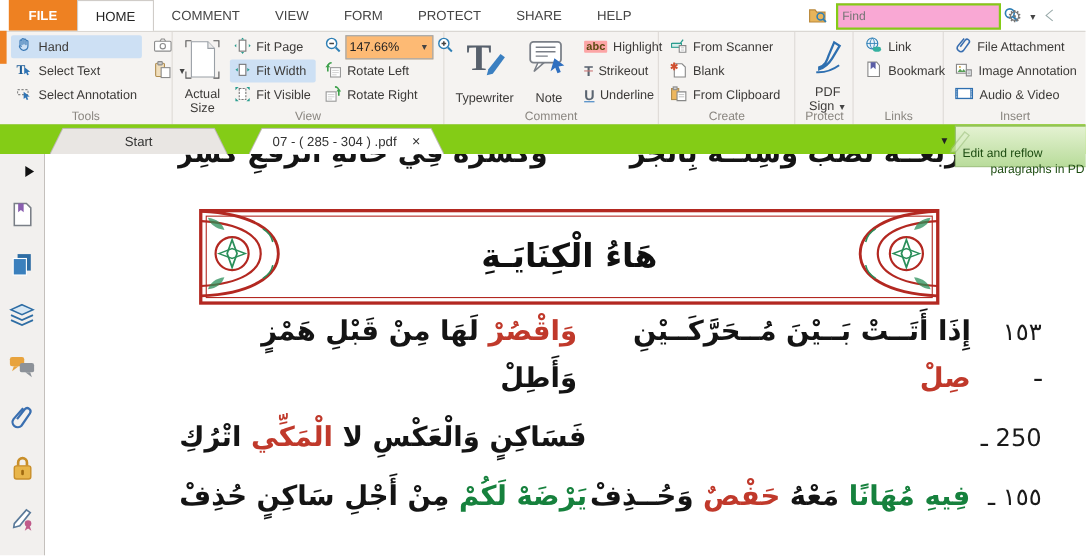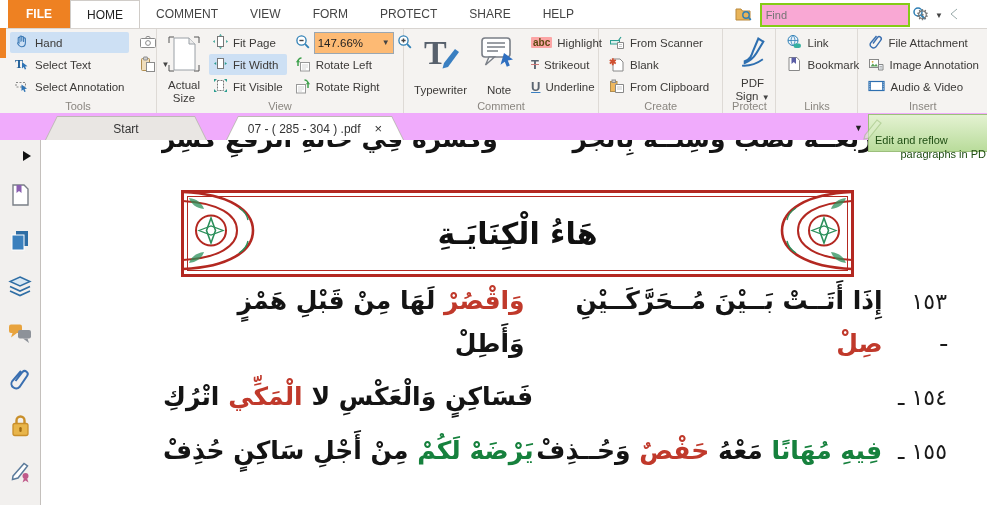--- a/index.html
+++ b/index.html
@@ -31,21 +31,21 @@
   .rrow.sel{background:#cde0f4;}
   .bigbtn{display:flex;flex-direction:column;align-items:center;justify-content:flex-start;
           padding:2px 4px;font-size:11.5px;color:#3c3a38;text-align:center;line-height:1.15;gap:2px;}
   .bigbtn .blabel{margin-top:auto;}
   .zoomcombo{width:72px;height:20px;border:1px solid #9aa7b2;background:#fdba74;display:flex;align-items:center;
              font-size:11.5px;color:#222;padding:0 3px;justify-content:space-between;}
   .abc-h{background:#fca5a5;color:#5d4a12;font-weight:bold;font-size:10px;padding:0 2px;border-radius:1px;}
   .t-strike{font-weight:bold;color:#5a6470;text-decoration:line-through;text-decoration-color:#c77;font-size:13px;}
   .u-under{font-weight:bold;color:#5a6470;text-decoration:underline;text-decoration-color:#3a7fc1;font-size:13px;}
   
-  .tabbar{position:absolute;left:0;top:113px;width:987px;height:27px;background:#f0abfc;}
+  .tabbar{position:absolute;left:0;top:113px;width:987px;height:27px;background:#84cc16;}
   .tab{position:absolute;top:3px;height:24px;}
   .tab .outer{position:absolute;inset:0;background:#bdb9b5;
         clip-path:polygon(12px 0,calc(100% - 12px) 0,100% 100%,0 100%);}
   .tab .inner{position:absolute;inset:1px 1px 0 1px;background:#e9e6e3;
         clip-path:polygon(11.4px 0,calc(100% - 11.4px) 0,100% 100%,0 100%);
         display:flex;align-items:center;justify-content:center;font-size:12px;color:#333;gap:14px;}
   .tab.active .inner{background:#fff;}
   .tab-close{font-size:13px;color:#333;line-height:1;}
   .more-dd{position:absolute;left:854px;top:10px;font-size:9px;color:#222;}
   .reflow-tip{position:absolute;left:868px;top:114px;width:123px;height:38px;z-index:9;
@@ -531,21 +531,21 @@
   <div class="verses" id="verses">
       <div class="averse">
         <span class="vr">
           <span class="vnum">١٥٣ ـ</span>
           <span><span class="ck">إِذَا أَتَــتْ بَــيْنَ مُــحَرَّكَــيْنِ </span><span class="cr">صِلْ</span></span>
         </span>
         <span><span class="cr">وَاقْصُرْ</span><span class="ck"> لَهَا مِنْ قَبْلِ هَمْزٍ وَأَطِلْ</span></span>
       </div>
       <div class="averse">
         <span class="vr">
-          <span class="vnum">١٥٤ ـ</span>
+          <span class="vnum">250 ـ</span>
         </span>
         <span><span class="ck">فَسَاكِنٍ وَالْعَكْسِ لا </span><span class="cr">الْمَكِّي</span><span class="ck"> اتْرُكِ</span></span>
       </div>
       <div class="averse">
         <span class="vr">
           <span class="vnum">١٥٥ ـ</span>
           <span><span class="cg">فِيهِ مُهَانًا </span><span class="ck">مَعْهُ </span><span class="cr">حَفْصٌ</span><span class="ck"> وَحُــذِفْ</span></span>
         </span>
         <span><span class="cg">يَرْضَهْ لَكُمْ</span><span class="ck"> مِنْ أَجْلِ سَاكِنٍ حُذِفْ</span></span>
       </div>

